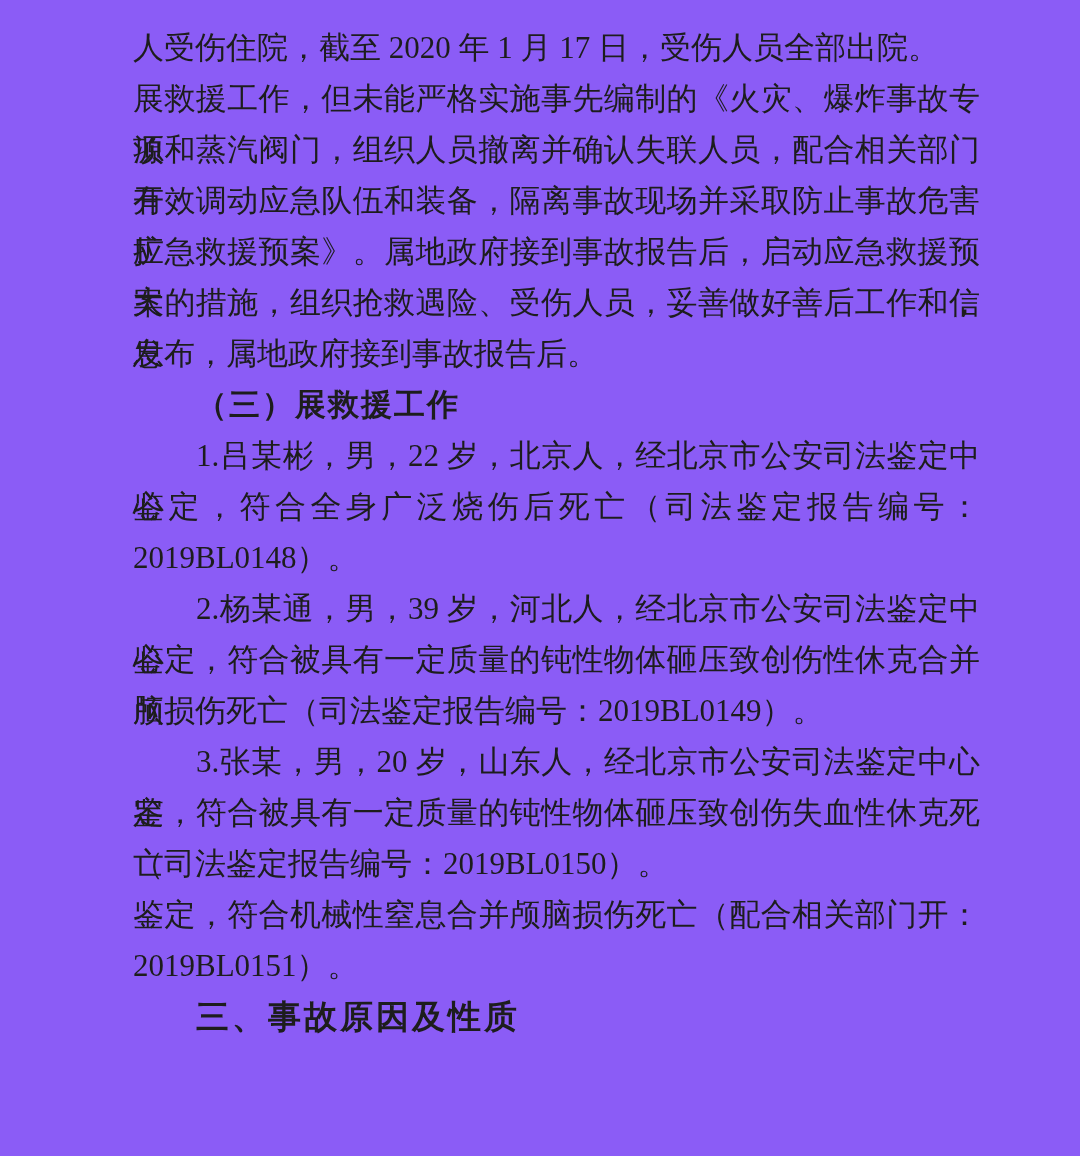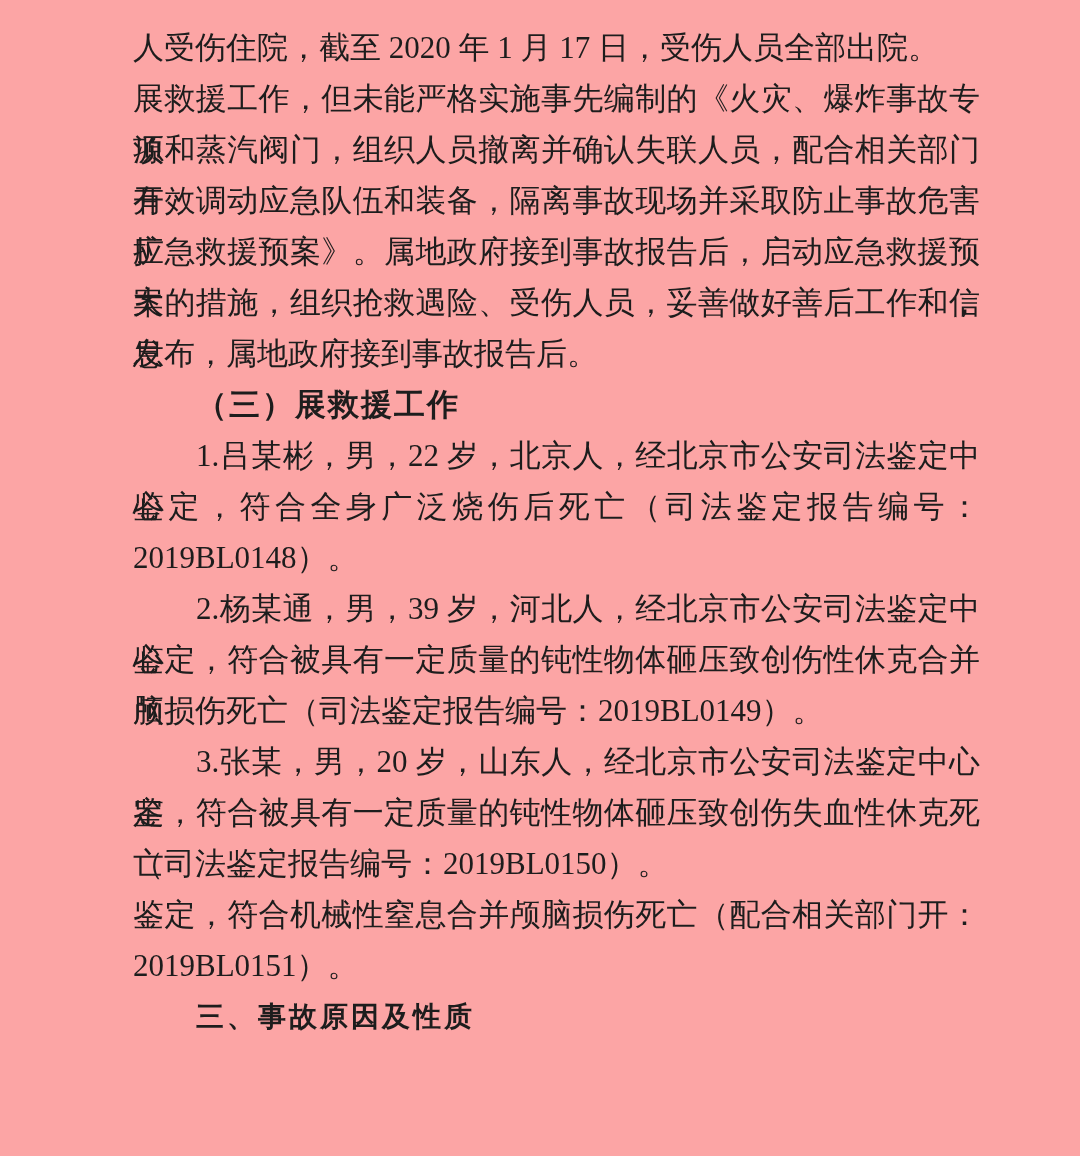--- a/index.html
+++ b/index.html
@@ -9,21 +9,21 @@
   }
   body {
     width: 1080px;
     height: 1156px;
     overflow: hidden;
   }
   .doc-page {
     box-sizing: border-box;
     width: 1080px;
     height: 1156px;
-    background: #fca5a5;
+    background: #8b5cf6;
     padding: 22px 100px 0 133px;
   }
   .doc-line {
     font-family: "Liberation Serif", "DejaVu Serif", serif;
     font-size: 31px;
     line-height: 51px;
     height: 51px;
     color: #1d1d1d;
     white-space: nowrap;
     text-align: left;
@@ -41,21 +41,21 @@
   }
   
   .kai-heading {
     font-weight: 700;
     letter-spacing: 2px;
   }
   
   .hei-heading {
     font-family: "Liberation Sans", "DejaVu Sans", sans-serif;
     font-weight: 700;
-    font-size: 28px;
+    font-size: 33px;
     letter-spacing: 3px;
   }
 </style>
 </head>
 <body>
 
 <div class="doc-page">
   <div class="doc-line">人受伤住院，截至 2020 年 1 月 17 日，受伤人员全部出院。</div>
   <div class="doc-line jfy">展救援工作，但未能严格实施事先编制的《火灾、爆炸事故专项</div>
   <div class="doc-line jfy">源和蒸汽阀门，组织人员撤离并确认失联人员，配合相关部门开</div>

